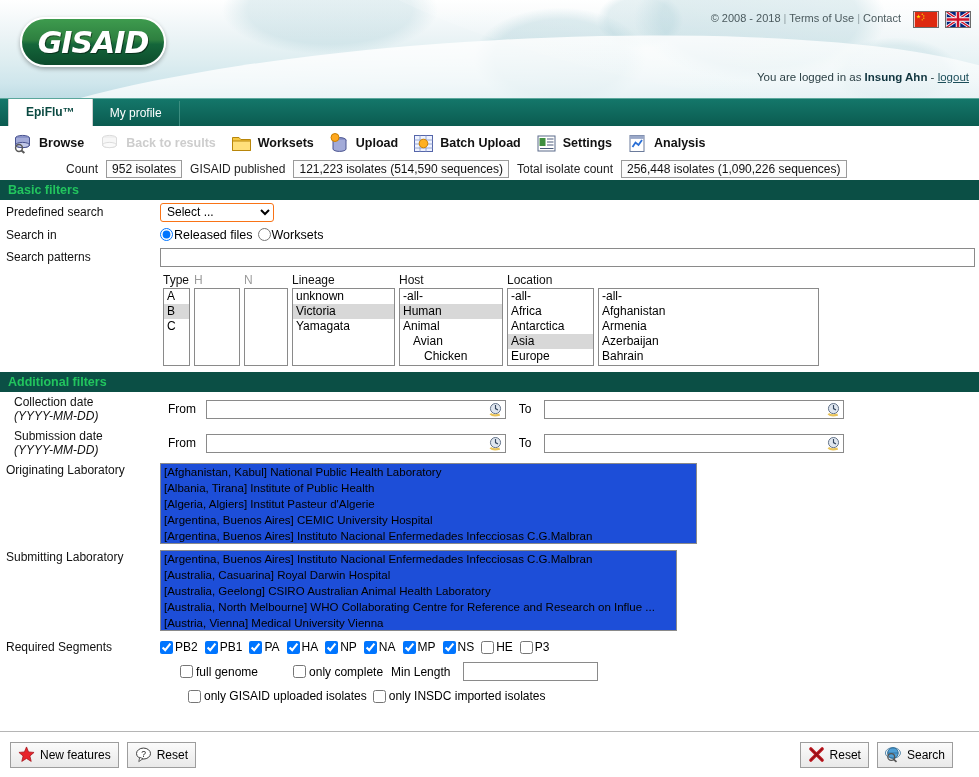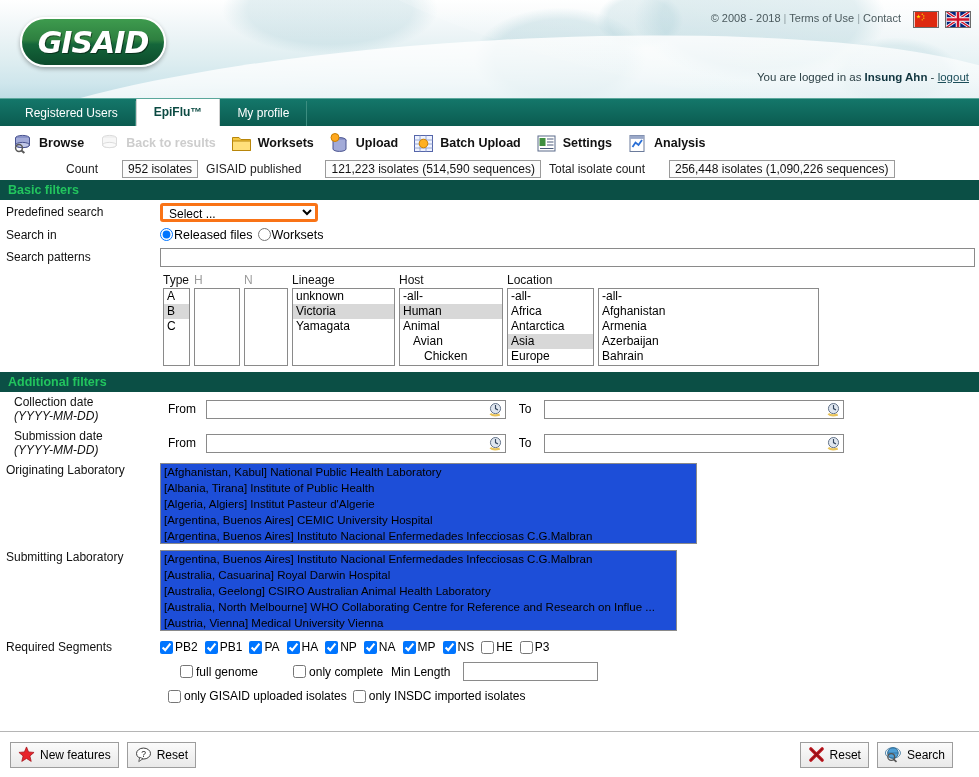--- a/index.html
+++ b/index.html
@@ -138,21 +138,20 @@
     background: #fff;
   }
   .countrow .lbl { color: #222; white-space: nowrap; }
   .countbox {
     border: 1px solid #9a9a9a;
     background: #fcfcfc;
     padding: 1px 5px;
     font-size: 12px;
     white-space: nowrap;
     color: #111;
-    margin-left: 16px;
   }
 
   
   .sechdr {
     background: #0b4f45;
     color: #22c55e;
     font-weight: bold;
     font-size: 12.5px;
     padding: 3px 0 3px 8px;
     height: 20px;
@@ -165,22 +164,22 @@
     width: 160px; flex: 0 0 160px;
     padding-left: 6px;
     font-size: 12px; color: #111;
   }
   .lab .it { font-style: italic; display: block; }
 
   select.plain {
     font-family: "Liberation Sans", sans-serif;
     font-size: 12px;
     height: 19px;
-    width: 158px;
-    border: 3px solid #f97316;
+    width: 114px;
+    border: 1px solid #f97316;
     border-radius: 3px;
     background: #fff;
     padding: 0 2px;
   }
 
   .radiowrap { display: flex; align-items: center; gap: 3px; font-size: 12.5px; }
   .radiowrap label { display: flex; align-items: center; gap: 0; cursor: pointer; }
   input[type=radio], input[type=checkbox] { margin: 0 1px 0 0; }
 
   input.txt {
@@ -302,21 +301,20 @@
 
     <div class="loginline">
       <span>You are logged in as</span>
       <b>Insung Ahn</b>
       <span>-</span>
       <a href="#">logout</a>
     </div>
   </div>
 
   <div class="tabbar">
-    <div class="tab">Registered Users</div>
     <div class="tab active">EpiFlu™</div>
     <div class="tab">My profile</div>
   </div>
 
   <div class="toolbar">
 
     <div class="tool">
       <svg class="ic" viewBox="0 0 21 21">
         <ellipse cx="10.5" cy="5" rx="7" ry="2.6" fill="#8a93c9" stroke="#4a5490"></ellipse>
         <path d="M3.5,5 v7 a7,2.6 0 0 0 14,0 V5" fill="#a3abd8" stroke="#4a5490"></path>
@@ -631,21 +629,21 @@
           <span>only complete</span>
         </label>
         <span style="margin-left:8px;">Min Length</span>
         <input class="txt" style="width: 135px; margin-left: 13px;" type="text" value="">
       </div>
     </div>
 
     <div class="segrow" style="margin-top:4px;">
       <div class="lab">&nbsp;</div>
       <div class="opts2">
-        <label style="margin-left:8px;">
+        <label style="margin-left:28px;">
           <input type="checkbox" style="">
           <span>only GISAID uploaded isolates</span>
         </label>
         <label style="margin-left:6px;">
           <input type="checkbox" style="">
           <span>only INSDC imported isolates</span>
         </label>
       </div>
     </div>
 

